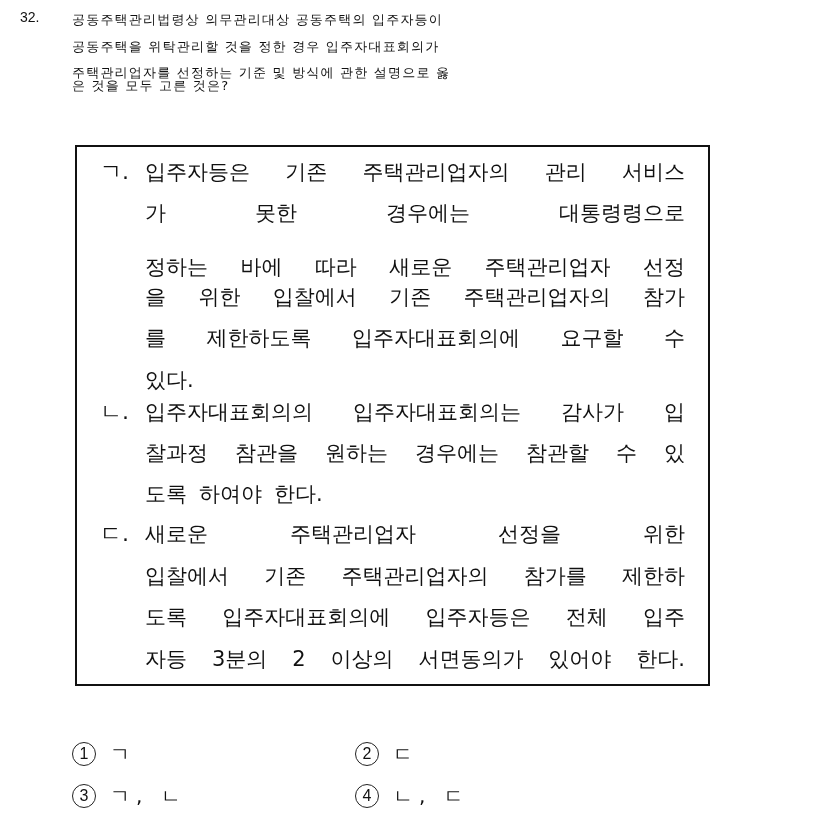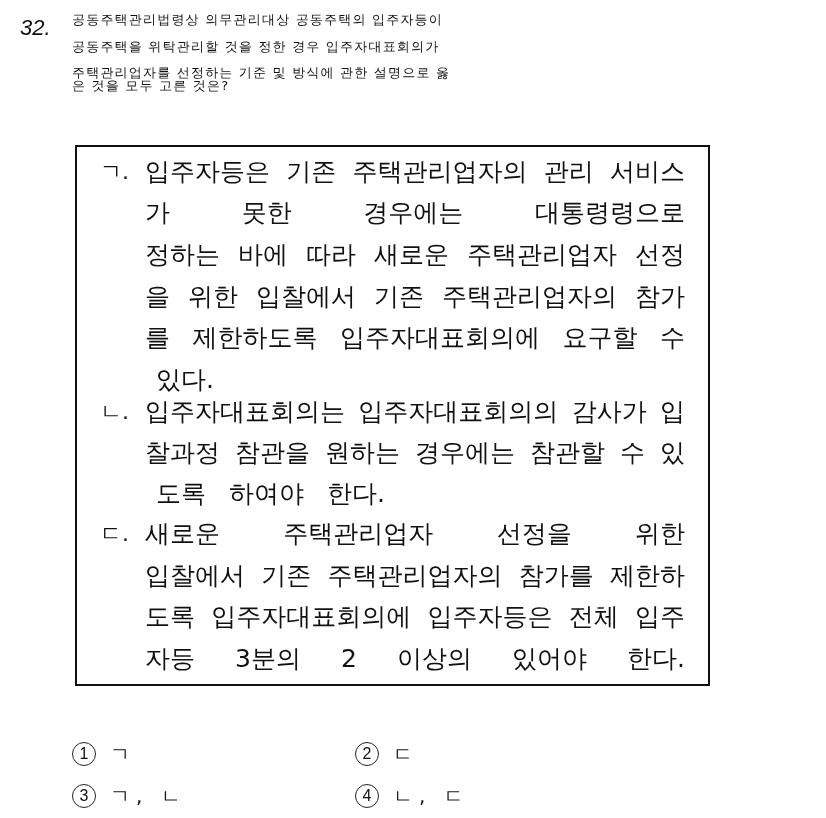--- a/index.html
+++ b/index.html
@@ -1,25 +1,25 @@
 <!DOCTYPE html>
 <html><head>
 <meta charset="utf-8">
 <style>
   html, body { margin:0; padding:0; background:#ffffff; }
   body { width:826px; height:818px; position:relative; overflow:hidden;
          font-family:"DejaVu Sans", "Liberation Sans", sans-serif; color:#111; }
-  .q-num { position:absolute; left:20px; top:15px; font-size:22px; font-family:"Liberation Sans", sans-serif; letter-spacing:0;font-style:italic; }
+  .q-num { position:absolute; left:20px; top:9px; font-size:14px; font-family:"Liberation Sans", sans-serif; letter-spacing:0; }
   .q-line { position:absolute; left:72px; font-size:13px; white-space:nowrap; letter-spacing:1.2px; line-height:26px; }
   .box { position:absolute; left:75px; top:145px; width:631px; height:537px; border:2px solid #111; box-sizing:content-box; }
   .item-marker { position:absolute; left:100px; font-size:22px; line-height:30px; }
-  .item-line { position:absolute; left:145px; width:540px; font-size:25px; line-height:30px; white-space:nowrap;
+  .item-line { position:absolute; left:145px; width:540px; font-size:21px; line-height:30px; white-space:nowrap;
                display:flex; justify-content:space-between; }
   .item-line.last { justify-content:flex-start; }
-  .item-line.last span { margin-right:12px;margin-left:11px; }
+  .item-line.last span { margin-right:12px; }
   .opt { position:absolute; font-size:20px; line-height:26px; white-space:nowrap;margin-top:32px; }
   .opt .circ { display:inline-block; width:22px; height:22px; border:1.3px solid #222; border-radius:50%;
                text-align:center; line-height:22px; font-size:16px; margin-right:14px; vertical-align:middle;
                font-family:"Liberation Sans", sans-serif; }
   .opt .val { vertical-align:middle; letter-spacing:6px; }
 </style>
 </head>
 <body>
 
 <div>
@@ -40,21 +40,21 @@
       <span>주택관리업자의</span>
       <span>관리</span>
       <span>서비스</span>
     </div>
   <div class="item-line" style="top:198px">
       <span>가</span>
       <span>못한</span>
       <span>경우에는</span>
       <span>대통령령으로</span>
     </div>
-  <div class="item-line" style="top:240px">
+  <div class="item-line" style="top:252px">
       <span>정하는</span>
       <span>바에</span>
       <span>따라</span>
       <span>새로운</span>
       <span>주택관리업자</span>
       <span>선정</span>
     </div>
   <div class="item-line" style="top:282px">
       <span>을</span>
       <span>위한</span>
@@ -71,22 +71,22 @@
       <span>수</span>
     </div>
   <div class="item-line last" style="top:365px">
       <span>있다.</span>
     </div>
 </div>
 
 <div>
   <span class="item-marker" style="top:397px">ㄴ.</span>
   <div class="item-line" style="top:397px">
+      <span>입주자대표회의의</span>
       <span>입주자대표회의는</span>
-      <span>입주자대표회의의</span>
       <span>감사가</span>
       <span>입</span>
     </div>
   <div class="item-line" style="top:438px">
       <span>찰과정</span>
       <span>참관을</span>
       <span>원하는</span>
       <span>경우에는</span>
       <span>참관할</span>
       <span>수</span>
@@ -119,20 +119,21 @@
       <span>입주자대표회의에</span>
       <span>입주자등은</span>
       <span>전체</span>
       <span>입주</span>
     </div>
   <div class="item-line" style="top:644px">
       <span>자등</span>
       <span>3분의</span>
       <span>2</span>
       <span>이상의</span>
+      <span>서면동의가</span>
       <span>있어야</span>
       <span>한다.</span>
     </div>
 </div>
 
 <div>
   <div class="opt" style="left:72px; top:707px">
     <span class="circ">1</span><span class="val">ㄱ</span>
   </div>
   <div class="opt" style="left:355px; top:707px">

